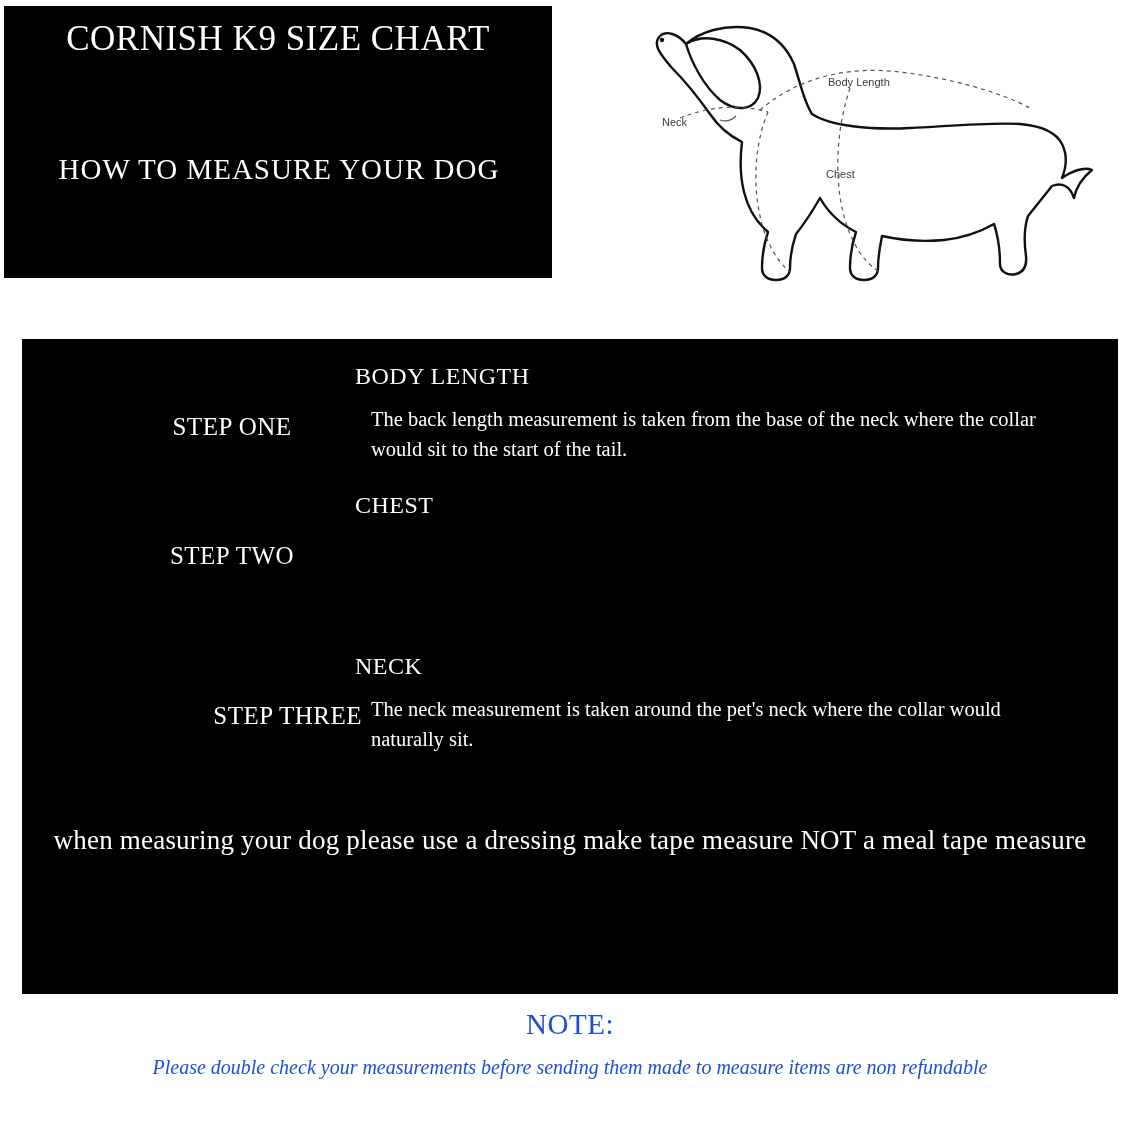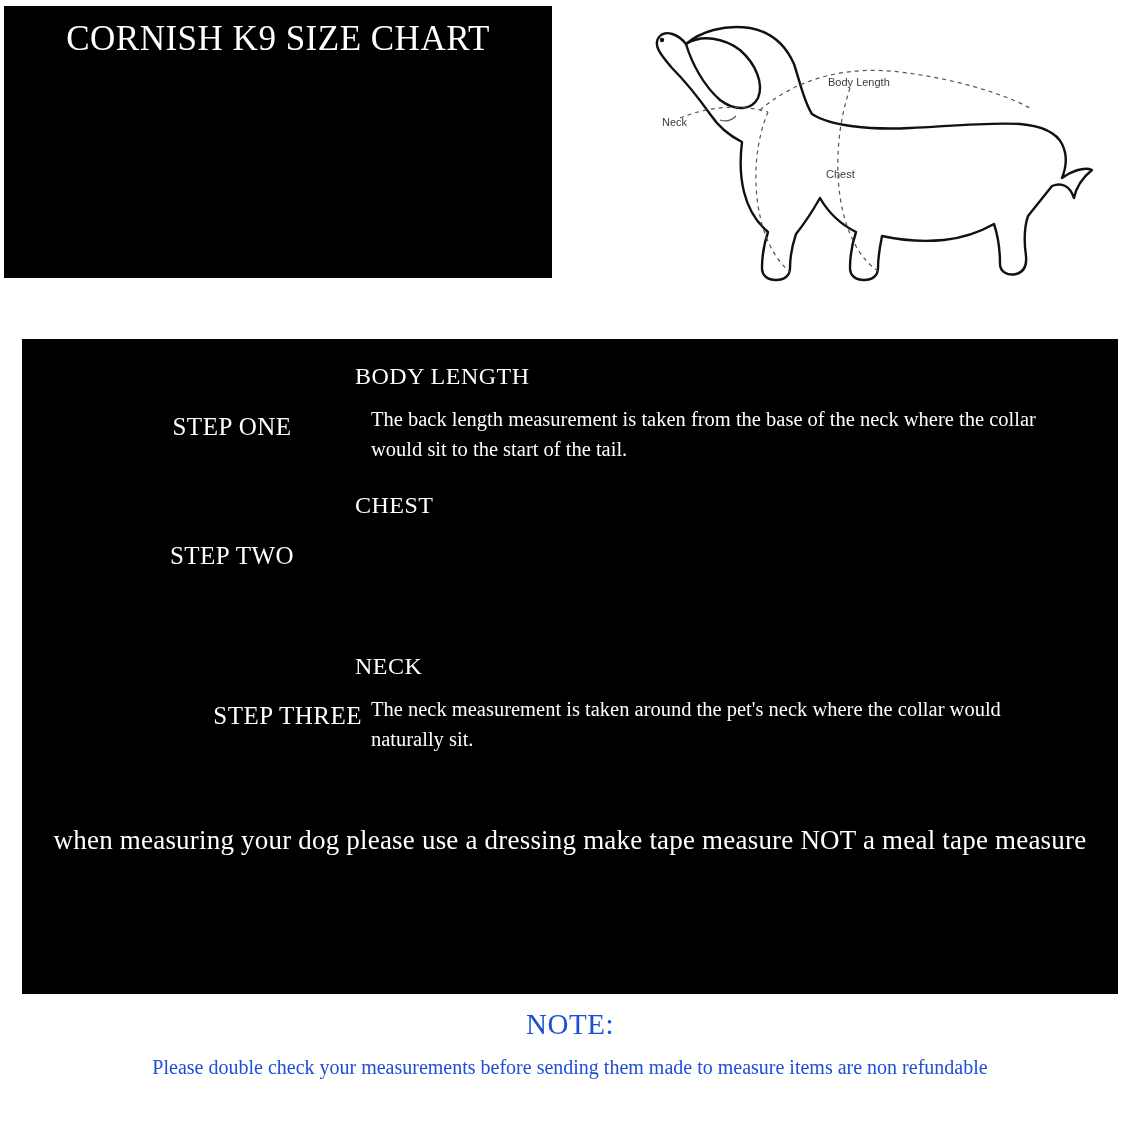--- a/index.html
+++ b/index.html
@@ -137,27 +137,29 @@
   .footer-title {
     font-size: 29px;
     letter-spacing: 0.5px;
     margin-bottom: 6px;
   }
   .footer-text {
     font-size: 20px;
     line-height: 1.45;
     width: 950px;
     margin: 12px auto;
+    font-style: italic;
   }
 </style>
 </head>
 <body>
 
 <div class="header-block">
   <div class="title-main">CORNISH K9 SIZE CHART</div>
+  <div class="title-sub">HOW TO  MEASURE YOUR DOG</div>
 </div>
 
 <div class="diagram">
   <svg width="520" height="290" viewBox="0 0 520 290" xmlns="http://www.w3.org/2000/svg">
 
     <path d="M72,58 C60,44 52,34 60,26 C66,20 78,24 86,34
              C100,22 124,14 150,18 C172,22 186,36 194,54
              C200,72 204,92 212,104
              C230,116 270,120 310,118
              C350,116 390,112 420,114

